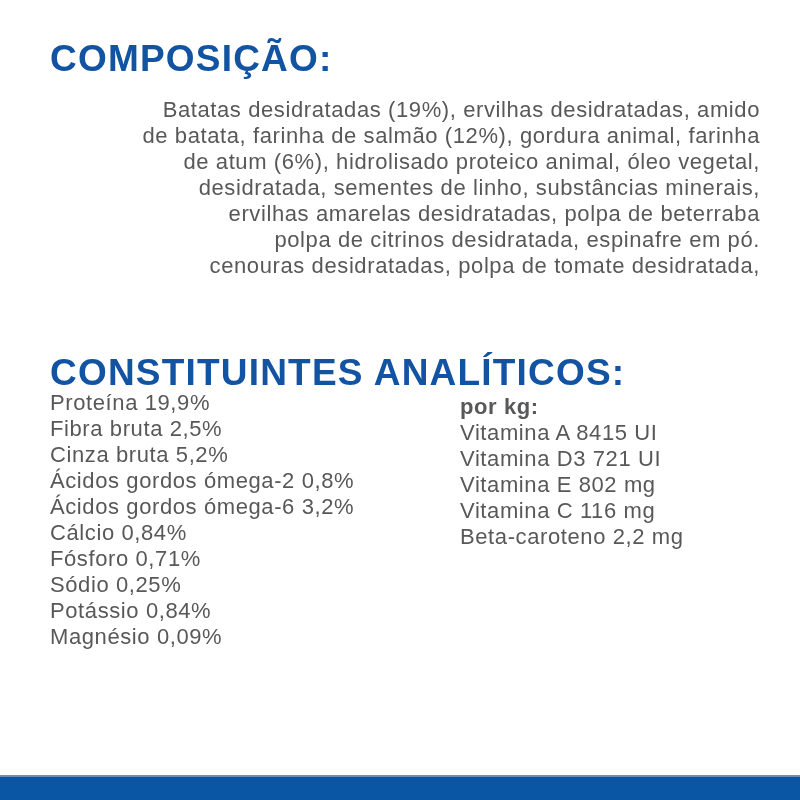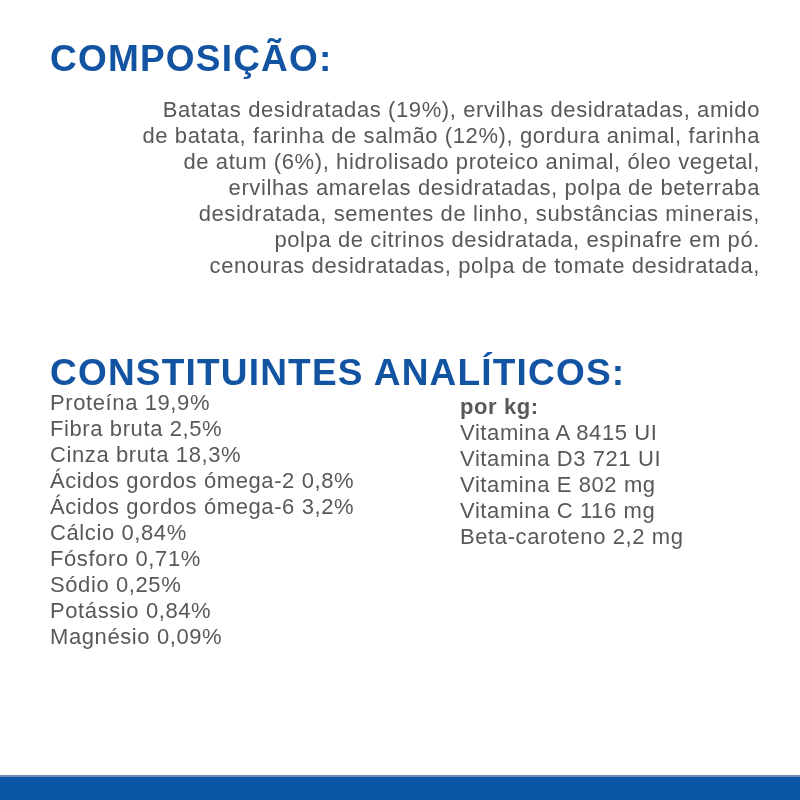--- a/index.html
+++ b/index.html
@@ -70,32 +70,32 @@
 <body>
 
 <div class="page">
 
   <div id="composition-title" class="heading">COMPOSIÇÃO:</div>
 
   <div id="composition-paragraph" class="body-text">
     <div>Batatas desidratadas (19%), ervilhas desidratadas, amido</div>
     <div>de batata, farinha de salmão (12%), gordura animal, farinha</div>
     <div>de atum (6%), hidrolisado proteico animal, óleo vegetal,</div>
+    <div>desidratada, sementes de linho, substâncias minerais,</div>
     <div>ervilhas amarelas desidratadas, polpa de beterraba</div>
-    <div>desidratada, sementes de linho, substâncias minerais,</div>
     <div>polpa de citrinos desidratada, espinafre em pó.</div>
     <div>cenouras desidratadas, polpa de tomate desidratada,</div>
   </div>
 
   <div id="analytical-title" class="heading">CONSTITUINTES ANALÍTICOS:</div>
 
   <div id="analytics-left" class="body-text">
     <div>Proteína 19,9%</div>
     <div>Fibra bruta 2,5%</div>
-    <div>Cinza bruta 18,3%</div>
+    <div>Cinza bruta 5,2%</div>
     <div>Ácidos gordos ómega-2 0,8%</div>
     <div>Ácidos gordos ómega-6 3,2%</div>
     <div>Cálcio 0,84%</div>
     <div>Fósforo 0,71%</div>
     <div>Sódio 0,25%</div>
     <div>Potássio 0,84%</div>
     <div>Magnésio 0,09%</div>
   </div>
 
   <div id="analytics-right" class="body-text">

